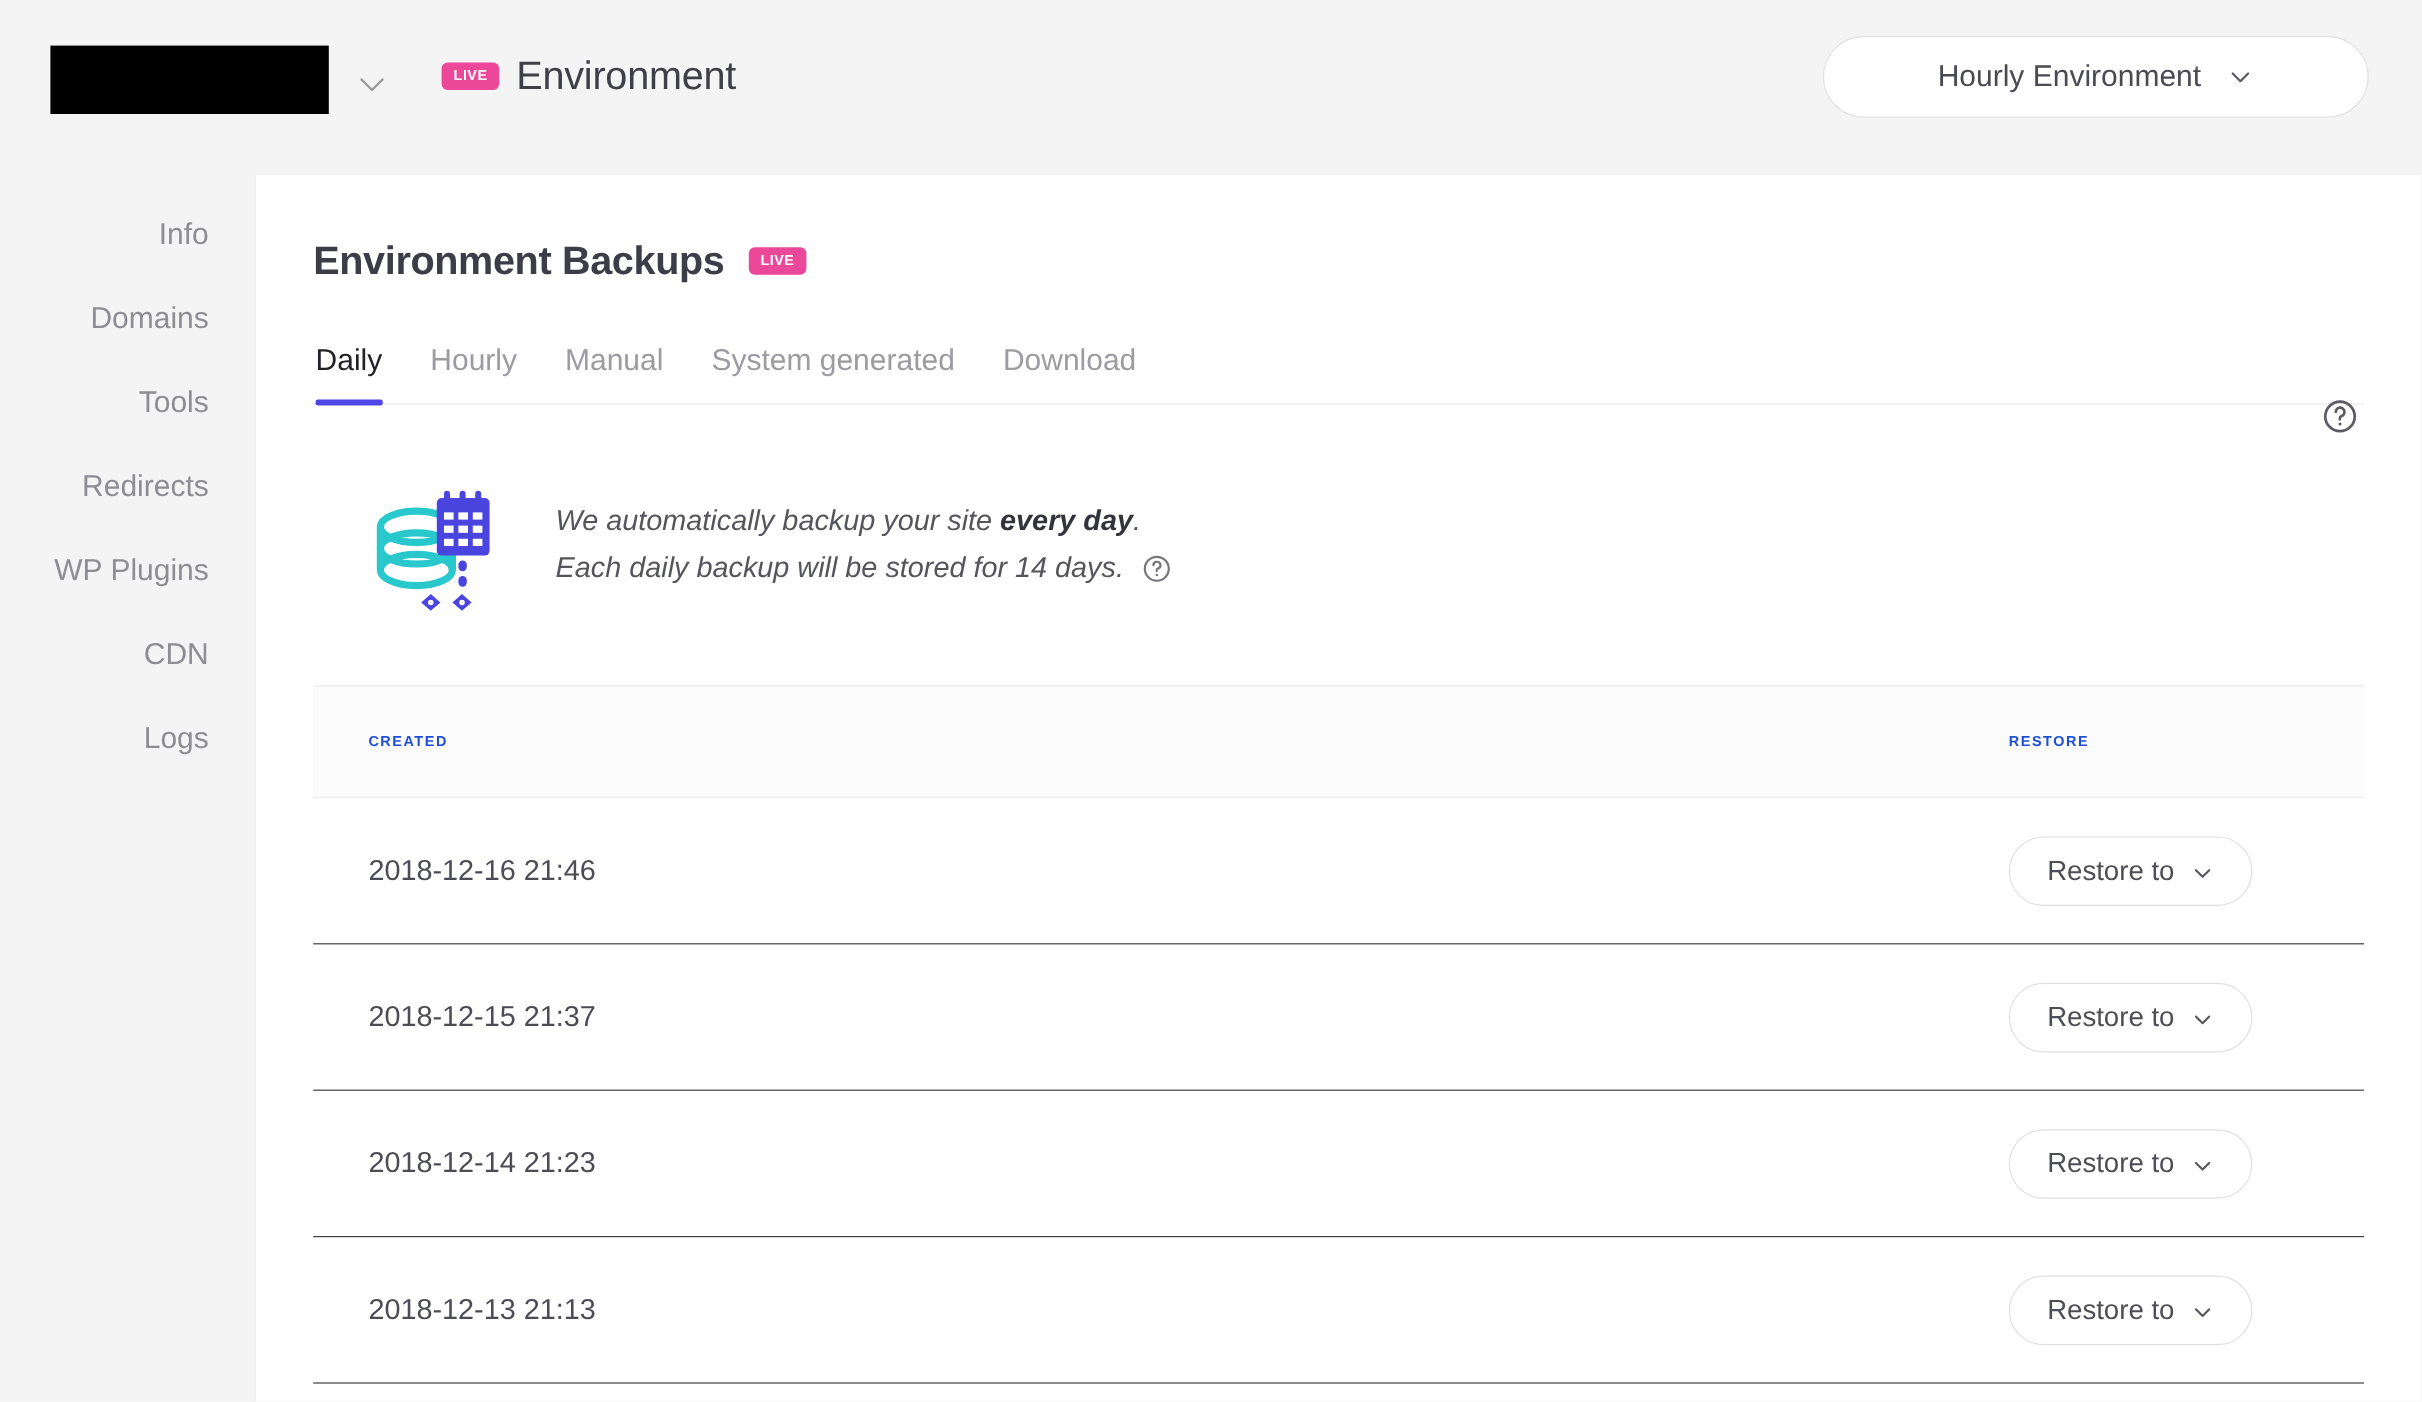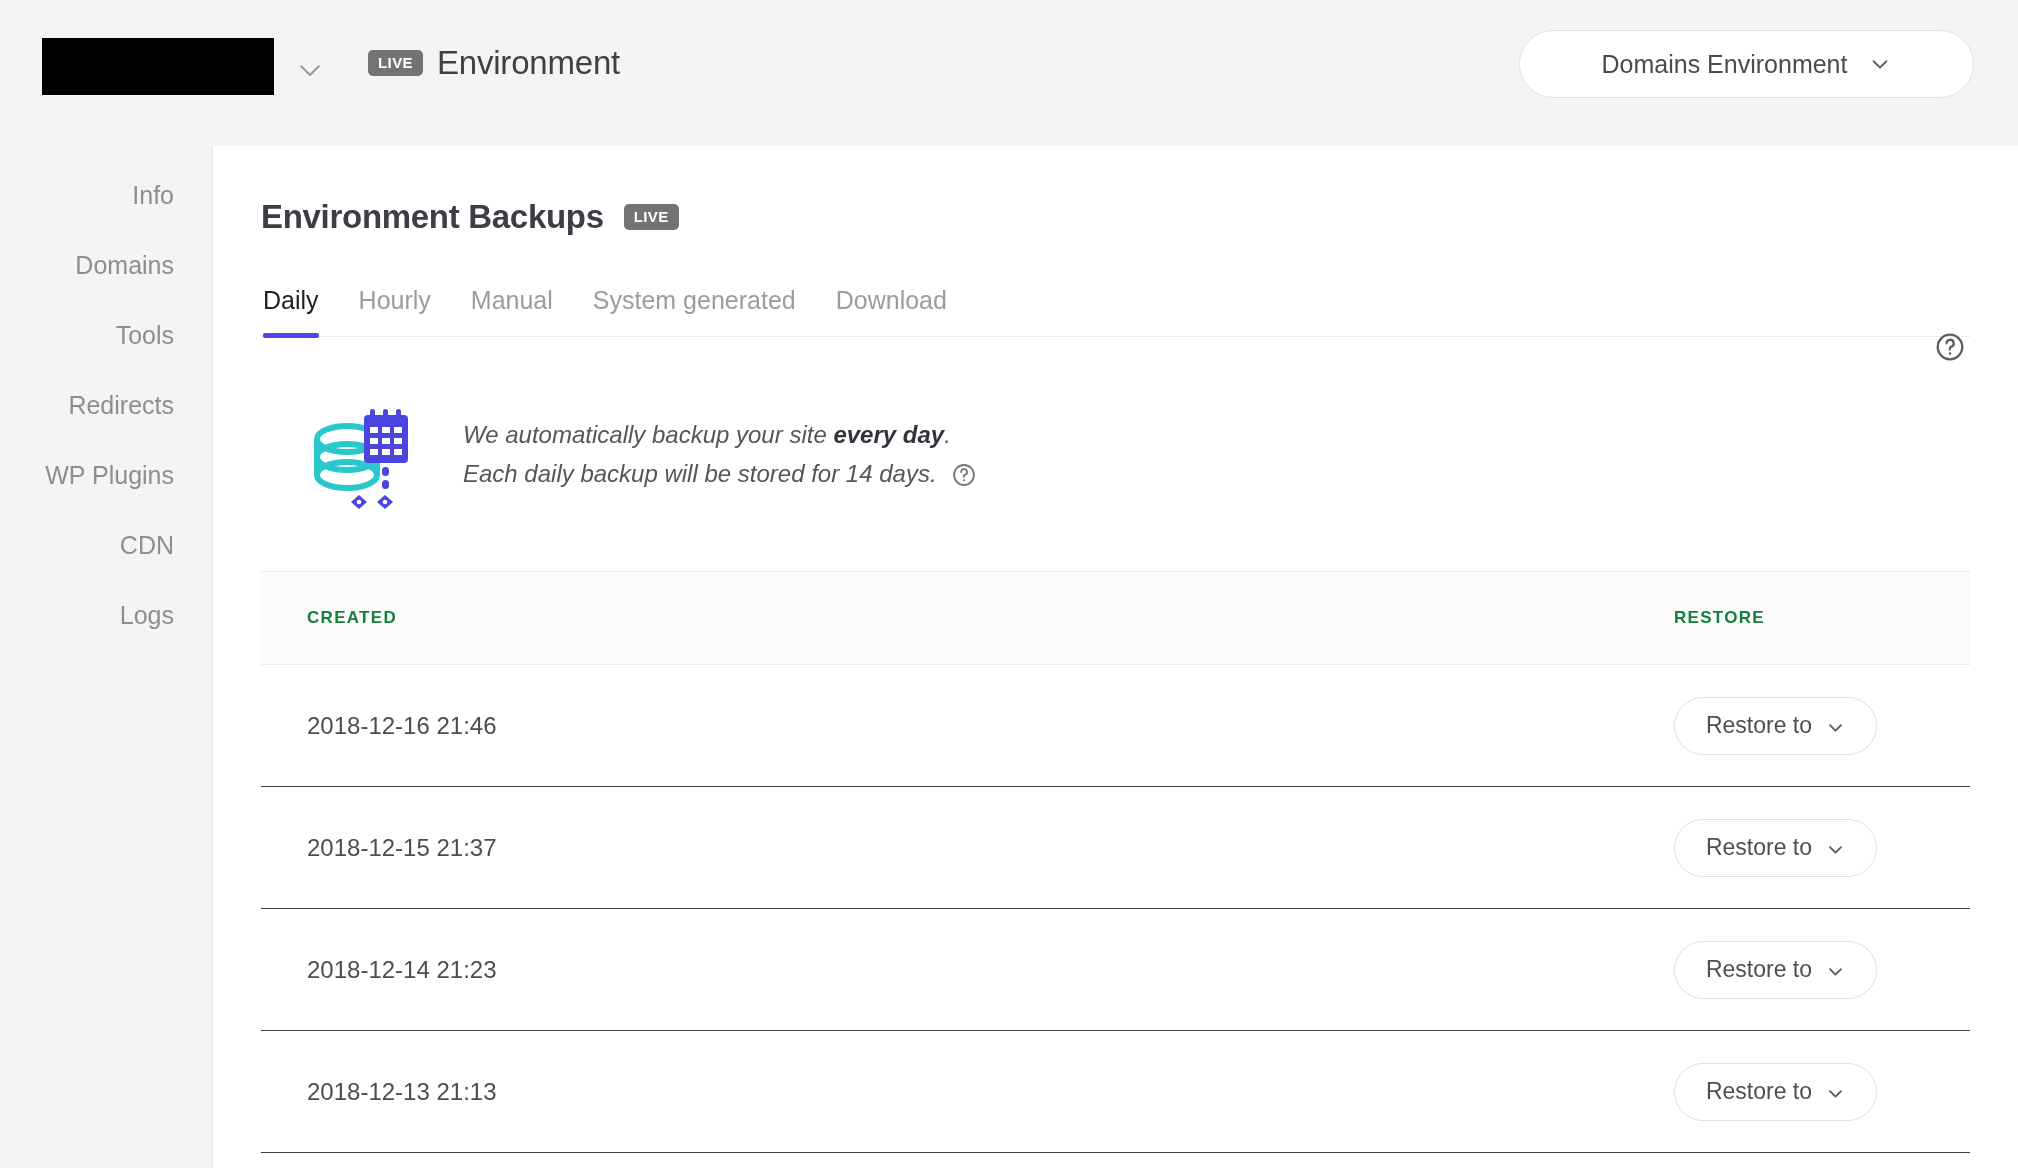--- a/index.html
+++ b/index.html
@@ -39,23 +39,23 @@
   }
   .env-group {
     position: absolute;
     left: 368px;
     top: 44px;
     display: flex;
     align-items: center;
     gap: 14px;
   }
   .live-badge {
-    background: #737373;
+    background: #ec4899;
     color: #ffffff;
-    font-size: 15px;
+    font-size: 12px;
     font-weight: bold;
     letter-spacing: 0.4px;
     padding: 5px 10px 6px 10px;
     border-radius: 5px;
     line-height: 1;
     display: inline-block;
   }
   .env-label {
     font-size: 33px;
     color: #3f3f47;
@@ -207,23 +207,23 @@
   .table { width: 100%; }
   .t-head {
     display: flex;
     align-items: center;
     height: 94px;
     background: #fbfbfb;
     border-top: 1px solid #ececec;
     border-bottom: 1px solid #ececec;
   }
   .t-head .th {
-    font-size: 17px;
+    font-size: 12px;
     font-weight: bold;
-    color: #15803d;
+    color: #1d4ed8;
     letter-spacing: 1.3px;
   }
   .col-created { flex: 1; padding-left: 46px; }
   .col-restore { width: 340px; padding-left: 44px; }
   .t-row {
     display: flex;
     align-items: center;
     height: 122px;
     border-bottom: 1px solid #404040;
   }
@@ -268,21 +268,21 @@
       <polyline points="5,9 12,16 19,9"></polyline>
     </svg>
   </span>
 
   <div class="env-group">
     <span class="live-badge">LIVE</span>
     <span class="env-label">Environment</span>
   </div>
 
   <div class="change-env-btn">
-    <span class="label">Domains Environment</span>
+    <span class="label">Hourly Environment</span>
     <span class="chev">
       <svg viewBox="0 0 24 24" fill="none" stroke="currentColor" stroke-width="2" stroke-linecap="round" stroke-linejoin="round" width="22" height="22">
         <polyline points="5,9 12,16 19,9"></polyline>
       </svg>
     </span>
   </div>
 </div>
 
 <div class="body-wrap">
 

